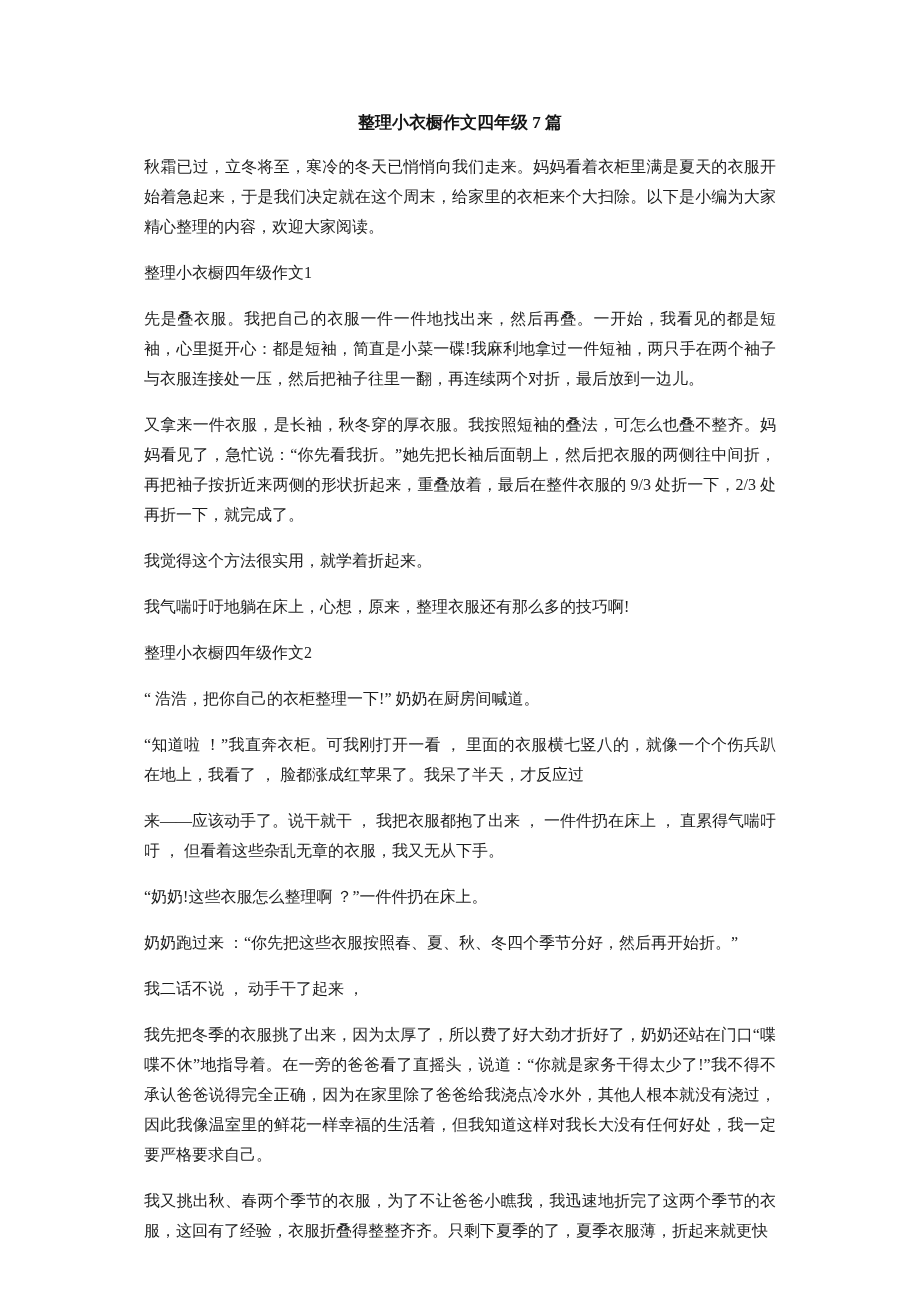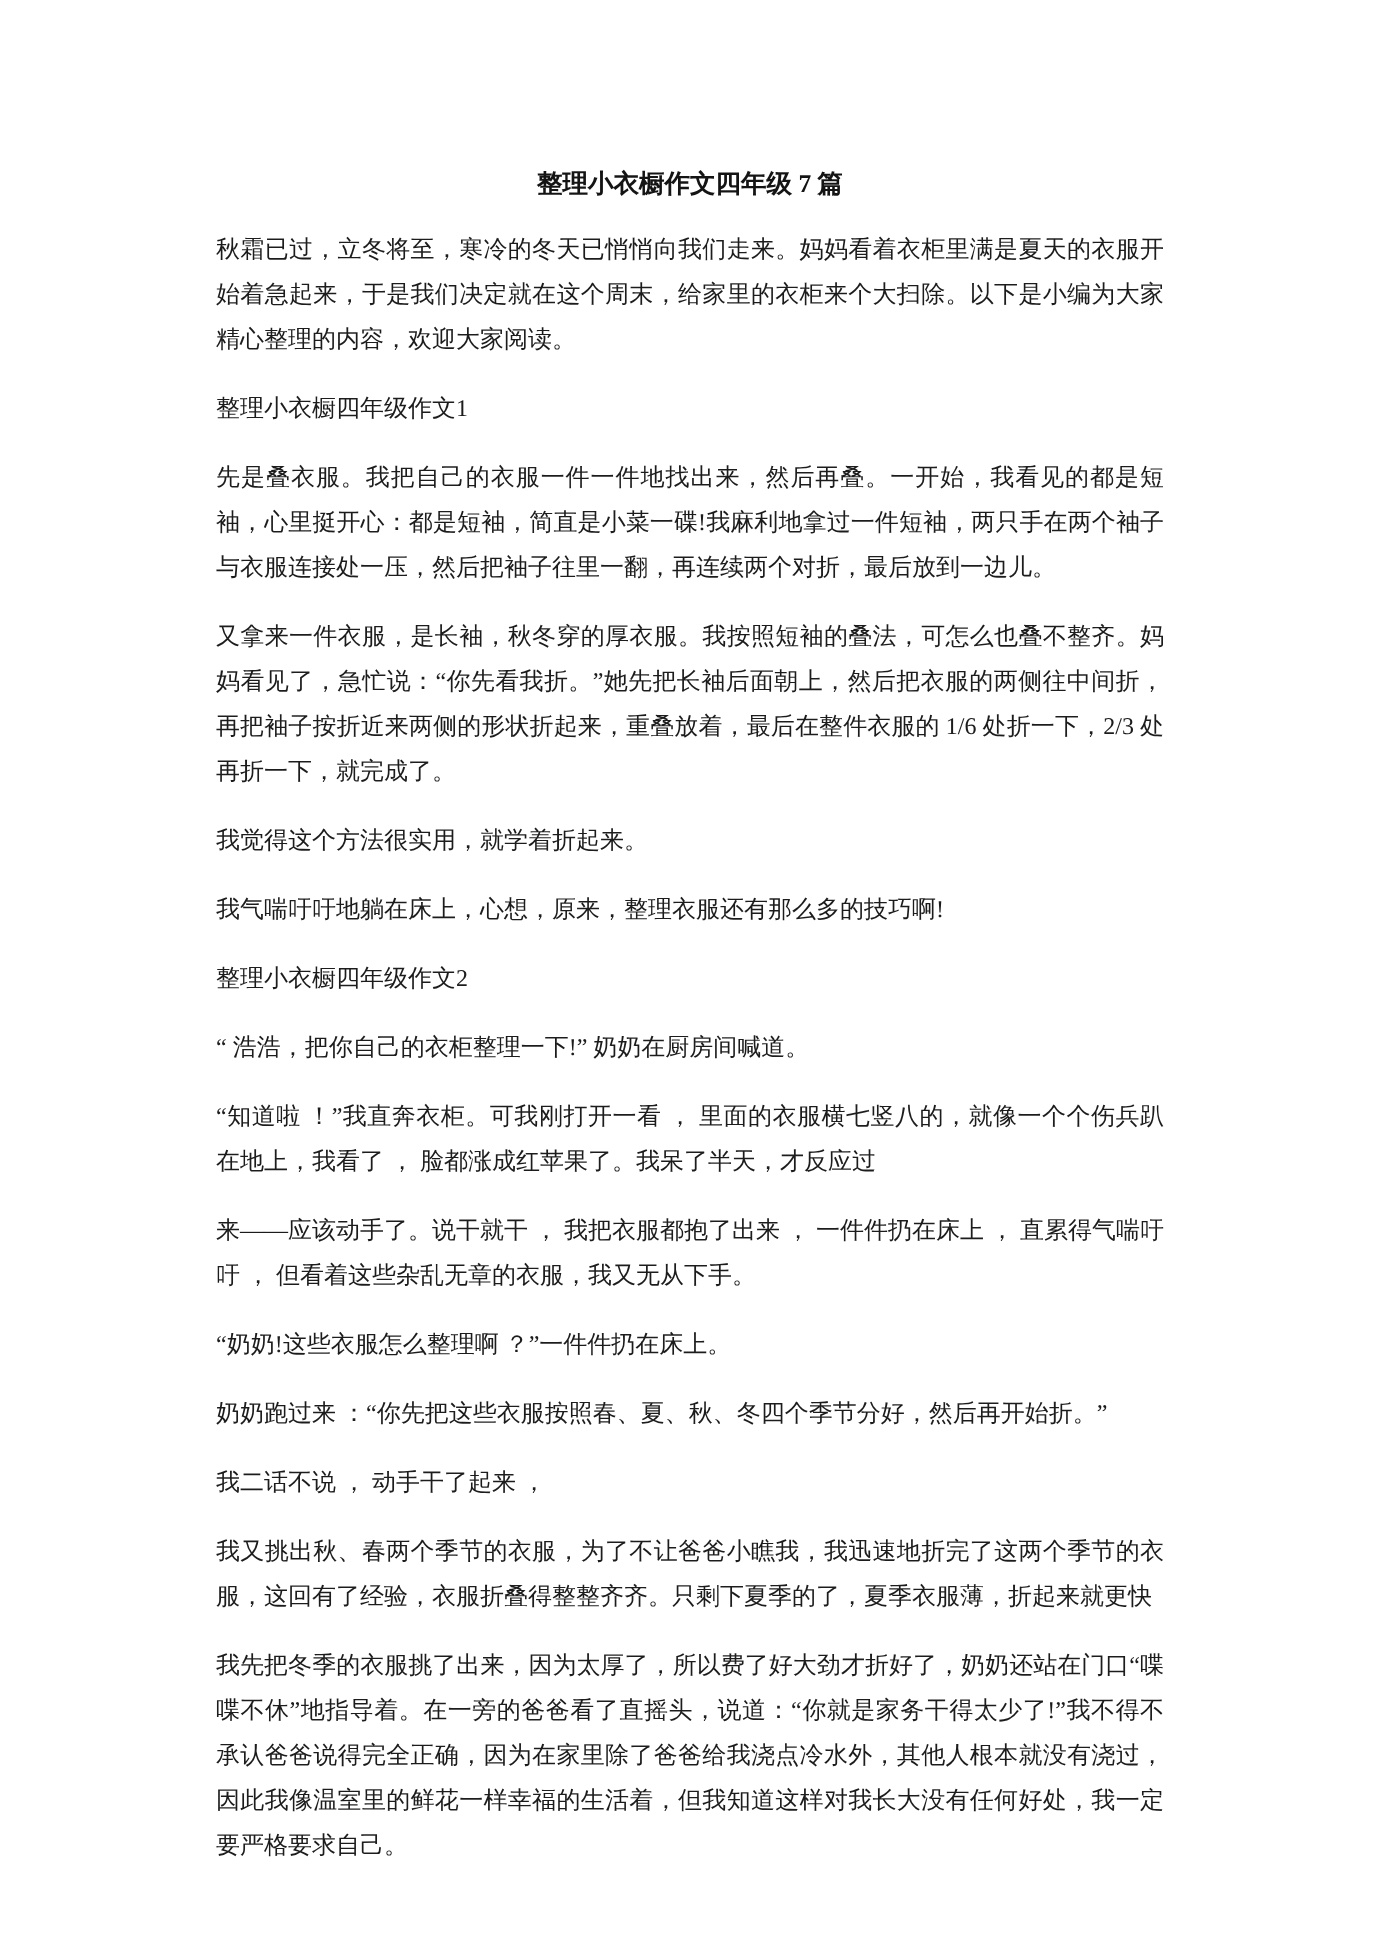--- a/index.html
+++ b/index.html
@@ -43,27 +43,27 @@
 </head>
 <body>
 
 <div class="page">
   <div class="content">
     <h1 class="doc-title">整理小衣橱作文四年级 7 篇</h1>
     <div class="doc-body" id="doc-body">
         <p>秋霜已过，立冬将至，寒冷的冬天已悄悄向我们走来。妈妈看着衣柜里满是夏天的衣服开始着急起来，于是我们决定就在这个周末，给家里的衣柜来个大扫除。以下是小编为大家精心整理的内容，欢迎大家阅读。</p>
         <p>整理小衣橱四年级作文1</p>
         <p>先是叠衣服。我把自己的衣服一件一件地找出来，然后再叠。一开始，我看见的都是短袖，心里挺开心：都是短袖，简直是小菜一碟!我麻利地拿过一件短袖，两只手在两个袖子与衣服连接处一压，然后把袖子往里一翻，再连续两个对折，最后放到一边儿。</p>
-        <p>又拿来一件衣服，是长袖，秋冬穿的厚衣服。我按照短袖的叠法，可怎么也叠不整齐。妈妈看见了，急忙说：“你先看我折。”她先把长袖后面朝上，然后把衣服的两侧往中间折，再把袖子按折近来两侧的形状折起来，重叠放着，最后在整件衣服的 1/6 处折一下，2/3 处再折一下，就完成了。</p>
+        <p>又拿来一件衣服，是长袖，秋冬穿的厚衣服。我按照短袖的叠法，可怎么也叠不整齐。妈妈看见了，急忙说：“你先看我折。”她先把长袖后面朝上，然后把衣服的两侧往中间折，再把袖子按折近来两侧的形状折起来，重叠放着，最后在整件衣服的 9/3 处折一下，2/3 处再折一下，就完成了。</p>
         <p>我觉得这个方法很实用，就学着折起来。</p>
         <p>我气喘吁吁地躺在床上，心想，原来，整理衣服还有那么多的技巧啊!</p>
         <p>整理小衣橱四年级作文2</p>
         <p>“ 浩浩，把你自己的衣柜整理一下!” 奶奶在厨房间喊道。</p>
         <p>“知道啦 ！”我直奔衣柜。可我刚打开一看 ， 里面的衣服横七竖八的，就像一个个伤兵趴在地上，我看了 ， 脸都涨成红苹果了。我呆了半天，才反应过</p>
         <p>来——应该动手了。说干就干 ， 我把衣服都抱了出来 ， 一件件扔在床上 ， 直累得气喘吁吁 ， 但看着这些杂乱无章的衣服，我又无从下手。</p>
         <p>“奶奶!这些衣服怎么整理啊 ？”一件件扔在床上。</p>
         <p>奶奶跑过来 ：“你先把这些衣服按照春、夏、秋、冬四个季节分好，然后再开始折。”</p>
         <p>我二话不说 ， 动手干了起来 ，</p>
+        <p>我先把冬季的衣服挑了出来，因为太厚了，所以费了好大劲才折好了，奶奶还站在门口“喋喋不休”地指导着。在一旁的爸爸看了直摇头，说道：“你就是家务干得太少了!”我不得不承认爸爸说得完全正确，因为在家里除了爸爸给我浇点冷水外，其他人根本就没有浇过，因此我像温室里的鲜花一样幸福的生活着，但我知道这样对我长大没有任何好处，我一定要严格要求自己。</p>
         <p>我又挑出秋、春两个季节的衣服，为了不让爸爸小瞧我，我迅速地折完了这两个季节的衣服，这回有了经验，衣服折叠得整整齐齐。只剩下夏季的了，夏季衣服薄，折起来就更快</p>
-        <p>我先把冬季的衣服挑了出来，因为太厚了，所以费了好大劲才折好了，奶奶还站在门口“喋喋不休”地指导着。在一旁的爸爸看了直摇头，说道：“你就是家务干得太少了!”我不得不承认爸爸说得完全正确，因为在家里除了爸爸给我浇点冷水外，其他人根本就没有浇过，因此我像温室里的鲜花一样幸福的生活着，但我知道这样对我长大没有任何好处，我一定要严格要求自己。</p>
       </div>
   </div>
 </div>
 
 </body></html>

